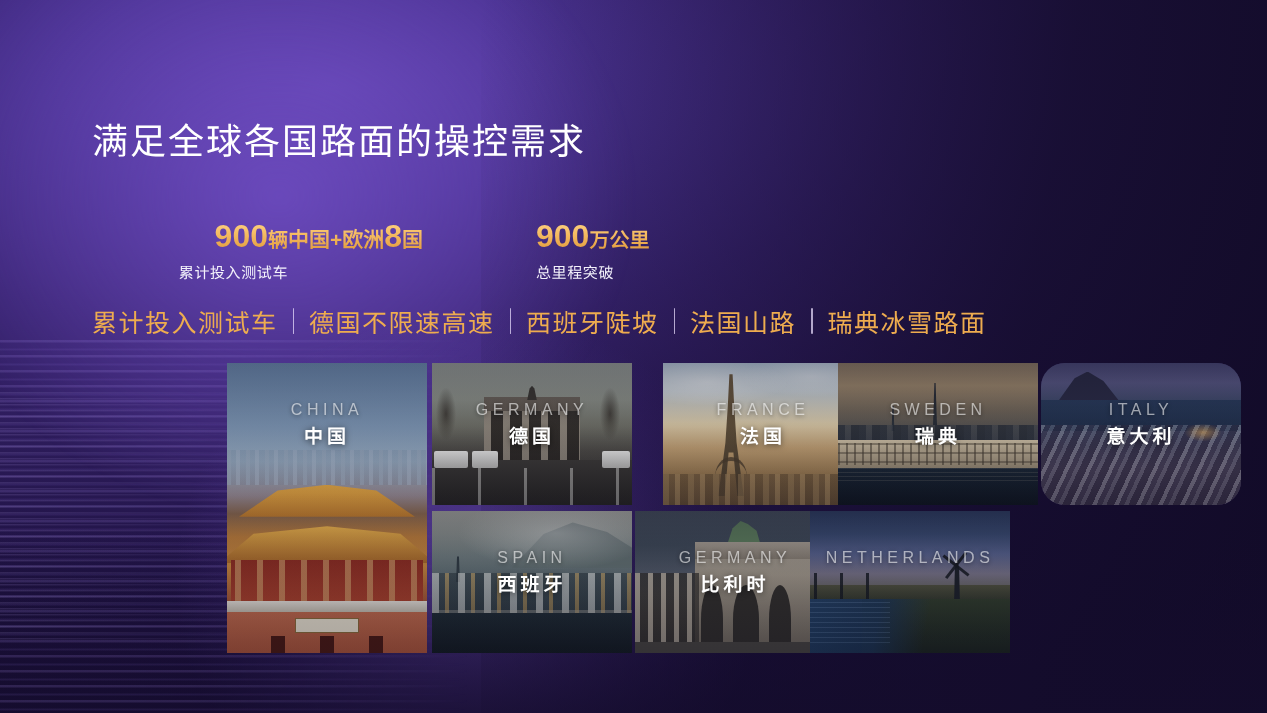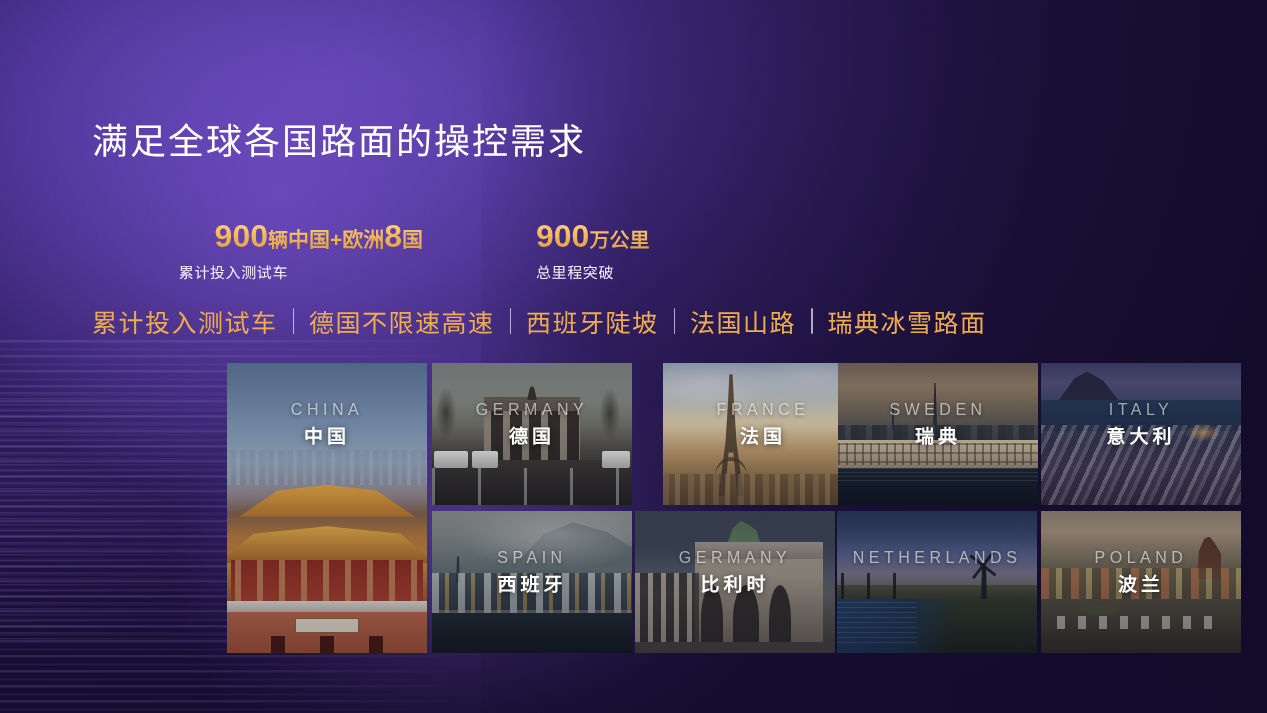--- a/index.html
+++ b/index.html
@@ -570,21 +570,21 @@
           <div class="water"></div>
           <div class="reflect"></div>
       </div>
       <div class="veil"></div>
       <div class="caption">
         <div class="cap-en">SWEDEN</div>
         <div class="cap-zh">瑞典</div>
       </div>
     </div>
 
-    <div class="tile" style="left:814px; top:0px; width:200px; height:142px;">
+    <div class="tile" style="left:814px; top:0px; width:200px; height:142px;border-radius:24px;">
       <div class="photo ph-italy">
         <div class="mountain"></div>
           <div class="sea"></div>
           <div class="town"></div>
           <div class="lights"></div>
       </div>
       <div class="veil"></div>
       <div class="caption">
         <div class="cap-en">ITALY</div>
         <div class="cap-zh">意大利</div>
@@ -618,45 +618,31 @@
         <div class="colonnade"></div>
           <div class="base"></div>
       </div>
       <div class="veil"></div>
       <div class="caption">
         <div class="cap-en">GERMANY</div>
         <div class="cap-zh">比利时</div>
       </div>
     </div>
 
-    <div class="tile" style="left:610px; top:148px; width:200px; height:142px;">
+    <div class="tile" style="left:583px; top:148px; width:200px; height:142px;">
       <div class="photo ph-netherlands">
         <div class="horizon"></div>
           <div class="mills-small"></div>
         <div class="mill-big"></div>
           <div class="blade"></div>
         <div class="land"></div>
           <div class="canal"></div>
           <div class="shimmer"></div>
       </div>
       <div class="veil"></div>
       <div class="caption">
         <div class="cap-en">NETHERLANDS</div>
       </div>
     </div>
 
-    <div class="tile" style="left:814px; top:148px; width:200px; height:142px;">
-      <div class="photo ph-poland">
-        <div class="church"></div>
-          <div class="roofs"></div>
-        <div class="square"></div>
-          <div class="green"></div>
-          <div class="stalls"></div>
-      </div>
-      <div class="veil"></div>
-      <div class="caption">
-        <div class="cap-en">POLAND</div>
-        <div class="cap-zh">波兰</div>
-      </div>
-    </div>
 
   </div>
 </div>
 
 </body></html>

